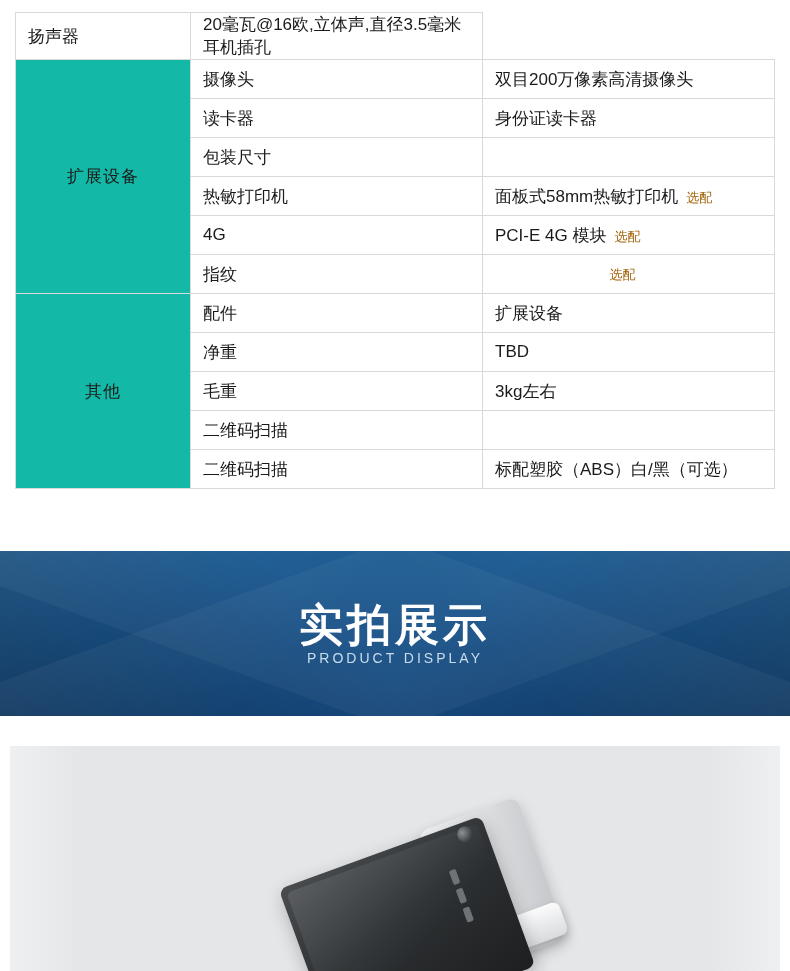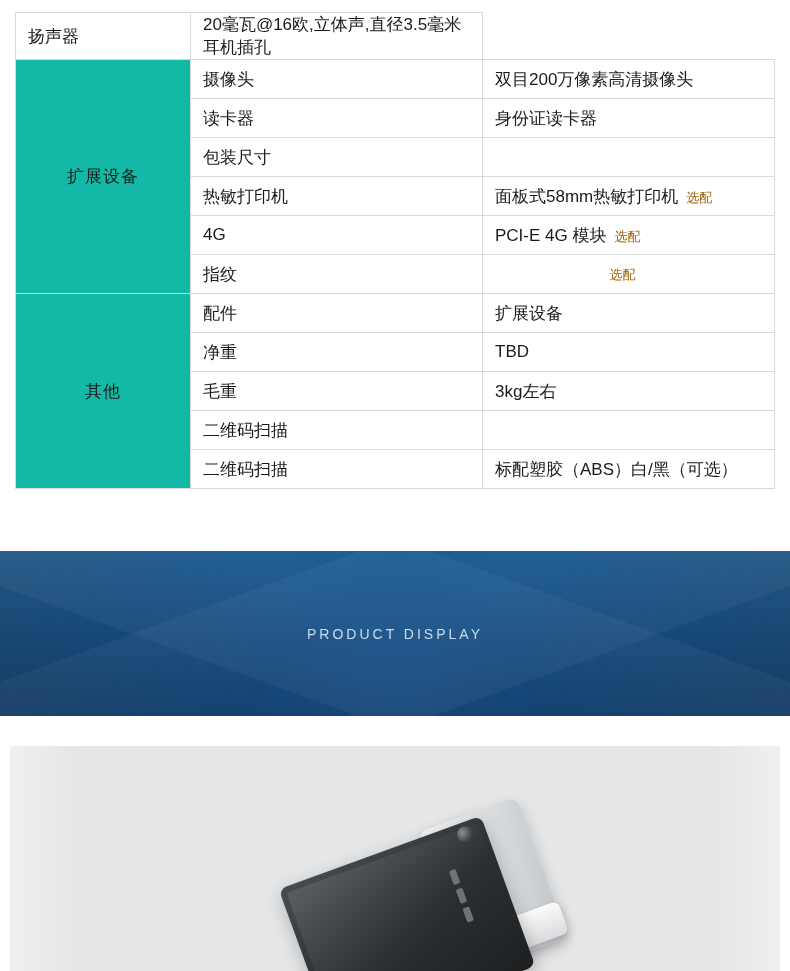--- a/index.html
+++ b/index.html
@@ -272,20 +272,21 @@
           <td class="val"><span>标配塑胶（ABS）白/黑（可选）</span></td>
         </tr>
       </tbody>
   </table>
 </div>
 
 <div class="banner">
   <div class="bgfx"></div>
   <div class="xfx"></div>
   <div class="banner-inner">
+    <div class="banner-title">实拍展示</div>
     <div class="banner-sub">PRODUCT DISPLAY</div>
   </div>
 </div>
 
 <div class="photo">
   <div class="pad"></div>
   <div class="side-l"></div>
   <div class="side-r"></div>
   <div class="device">
     <div class="back"></div>

